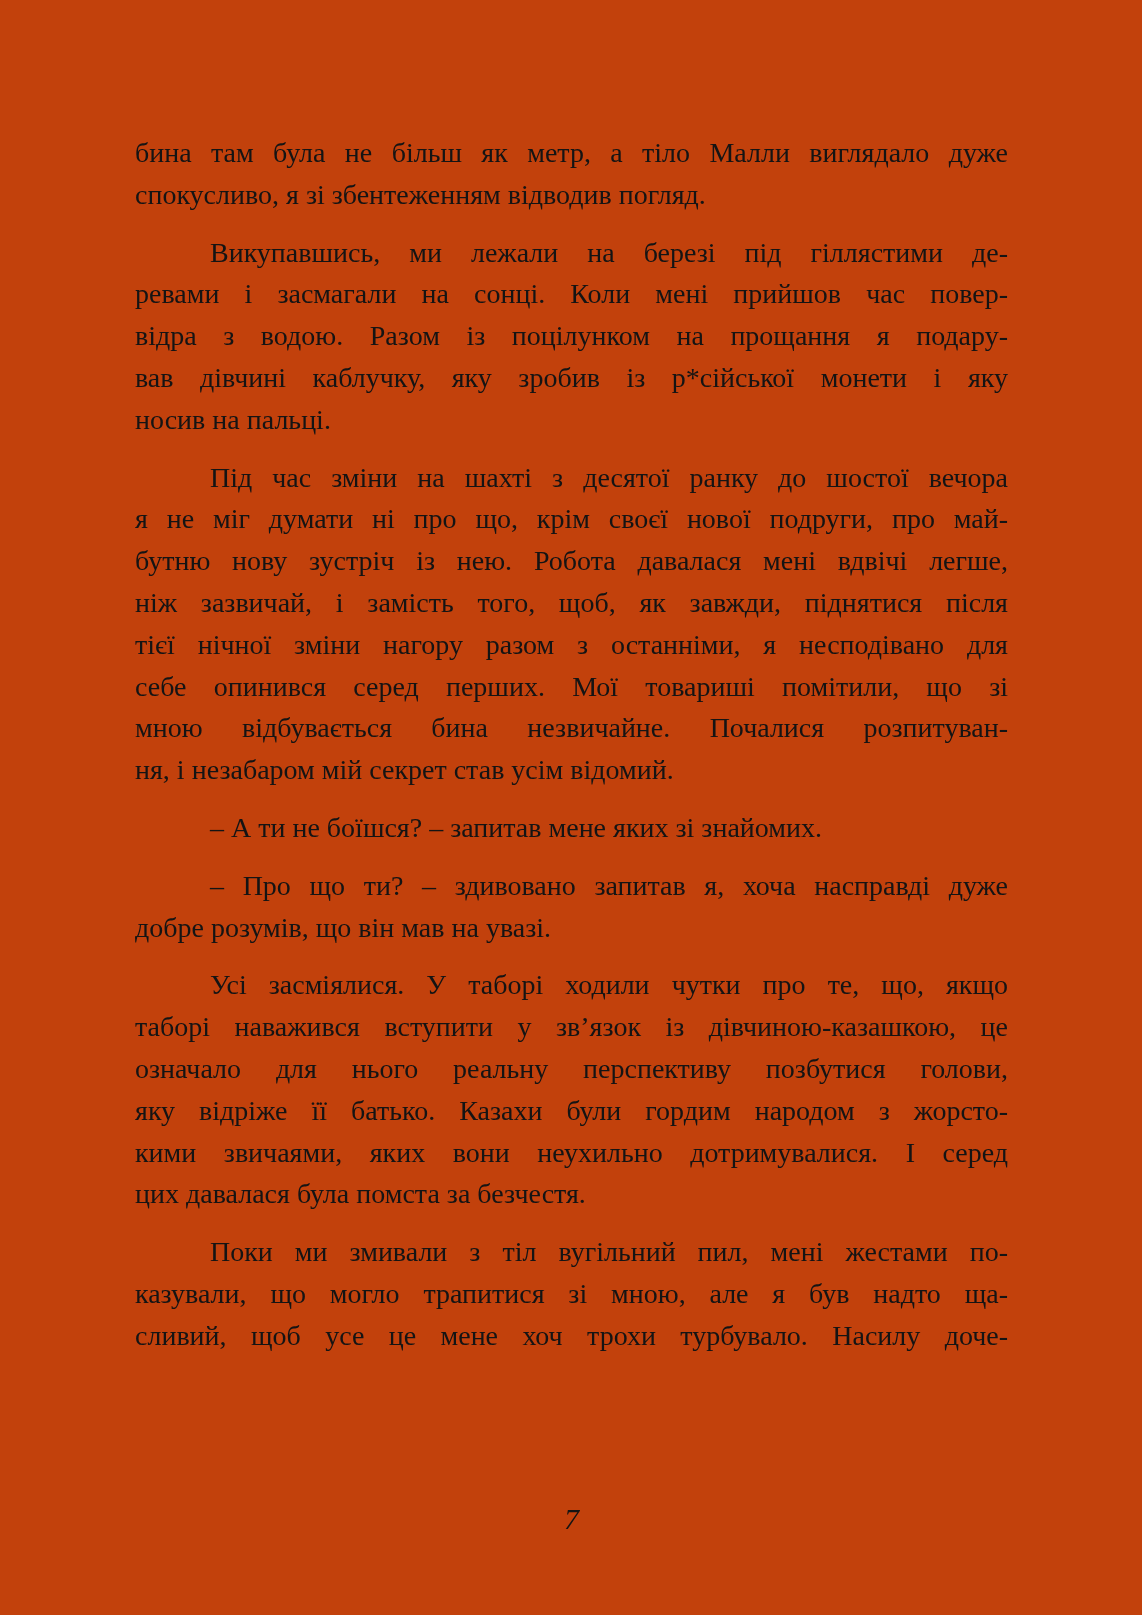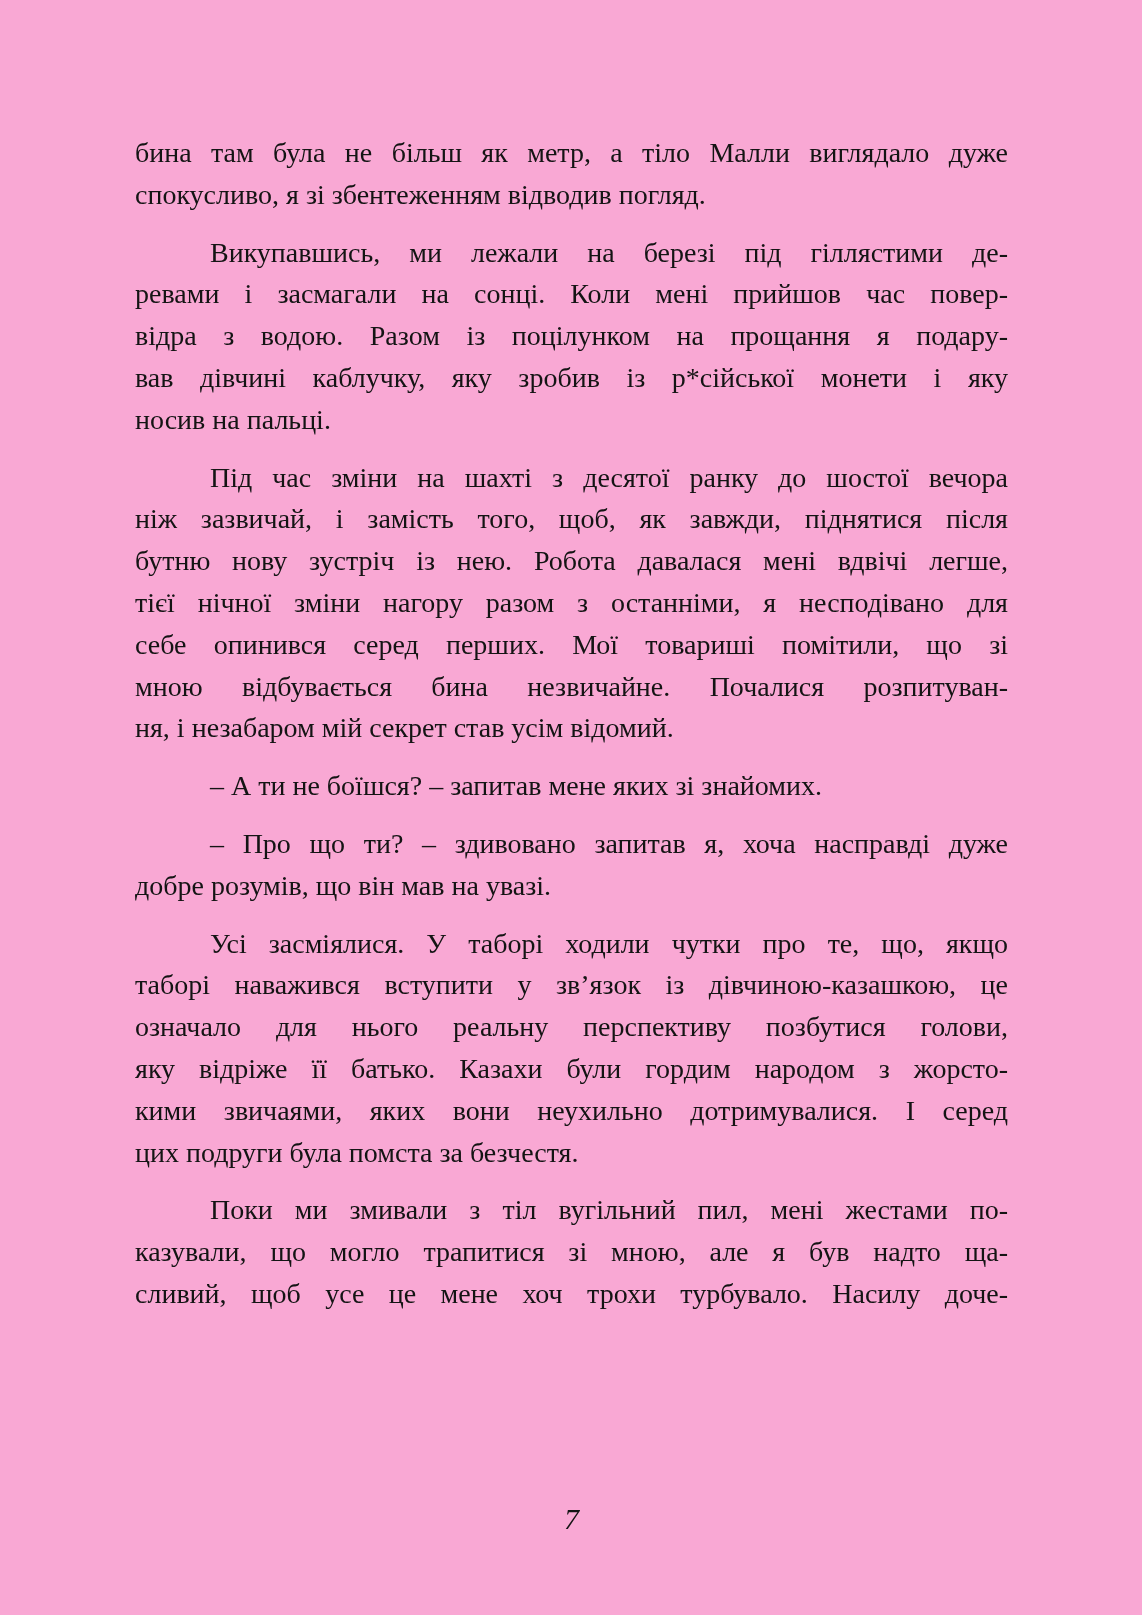--- a/index.html
+++ b/index.html
@@ -11,21 +11,21 @@
     height: 1615px;
     background: #ffffff;
     font-family: "Liberation Serif", "DejaVu Serif", serif;
     color: #141414;
     position: relative;
     overflow: hidden;
   }
   .page {
     position: absolute;
     inset: 0;
-    background: #f9a8d4;
+    background: #c2410c;
   }
   .text-block {
     position: absolute;
     left: 135px;
     top: 132px;
     width: 873px;
     font-size: 28px;
     line-height: 41.8px;
   }
   .para {
@@ -64,41 +64,42 @@
       </div>
       <div class="para">
         <div class="line just indent">Викупавшись, ми лежали на березі під гіллястими де-</div>
         <div class="line just">ревами і засмагали на сонці. Коли мені прийшов час повер-</div>
         <div class="line just">відра з водою. Разом із поцілунком на прощання я подару-</div>
         <div class="line just">вав дівчині каблучку, яку зробив із р*сійської монети і яку</div>
         <div class="line">носив на пальці.</div>
       </div>
       <div class="para">
         <div class="line just indent">Під час зміни на шахті з десятої ранку до шостої вечора</div>
+        <div class="line just">я не міг думати ні про що, крім своєї нової подруги, про май-</div>
+        <div class="line just">бутню нову зустріч із нею. Робота давалася мені вдвічі легше,</div>
         <div class="line just">ніж зазвичай, і замість того, щоб, як завжди, піднятися після</div>
-        <div class="line just">бутню нову зустріч із нею. Робота давалася мені вдвічі легше,</div>
         <div class="line just">тієї нічної зміни нагору разом з останніми, я несподівано для</div>
         <div class="line just">себе опинився серед перших. Мої товариші помітили, що зі</div>
         <div class="line just">мною відбувається бина незвичайне. Почалися розпитуван-</div>
         <div class="line">ня, і незабаром мій секрет став усім відомий.</div>
       </div>
       <div class="para">
         <div class="line indent">– А ти не боїшся? – запитав мене яких зі знайомих.</div>
       </div>
       <div class="para">
         <div class="line just indent">– Про що ти? – здивовано запитав я, хоча насправді дуже</div>
         <div class="line">добре розумів, що він мав на увазі.</div>
       </div>
       <div class="para">
         <div class="line just indent">Усі засміялися. У таборі ходили чутки про те, що, якщо</div>
         <div class="line just">таборі наважився вступити у зв’язок із дівчиною-казашкою, це</div>
         <div class="line just">означало для нього реальну перспективу позбутися голови,</div>
         <div class="line just">яку відріже її батько. Казахи були гордим народом з жорсто-</div>
         <div class="line just">кими звичаями, яких вони неухильно дотримувалися. І серед</div>
-        <div class="line">цих подруги була помста за безчестя.</div>
+        <div class="line">цих давалася була помста за безчестя.</div>
       </div>
       <div class="para">
         <div class="line just indent">Поки ми змивали з тіл вугільний пил, мені жестами по-</div>
         <div class="line just">казували, що могло трапитися зі мною, але я був надто ща-</div>
         <div class="line just">сливий, щоб усе це мене хоч трохи турбувало. Насилу доче-</div>
       </div>
     </div>
   <div class="page-number">7</div>
 </div>
 

